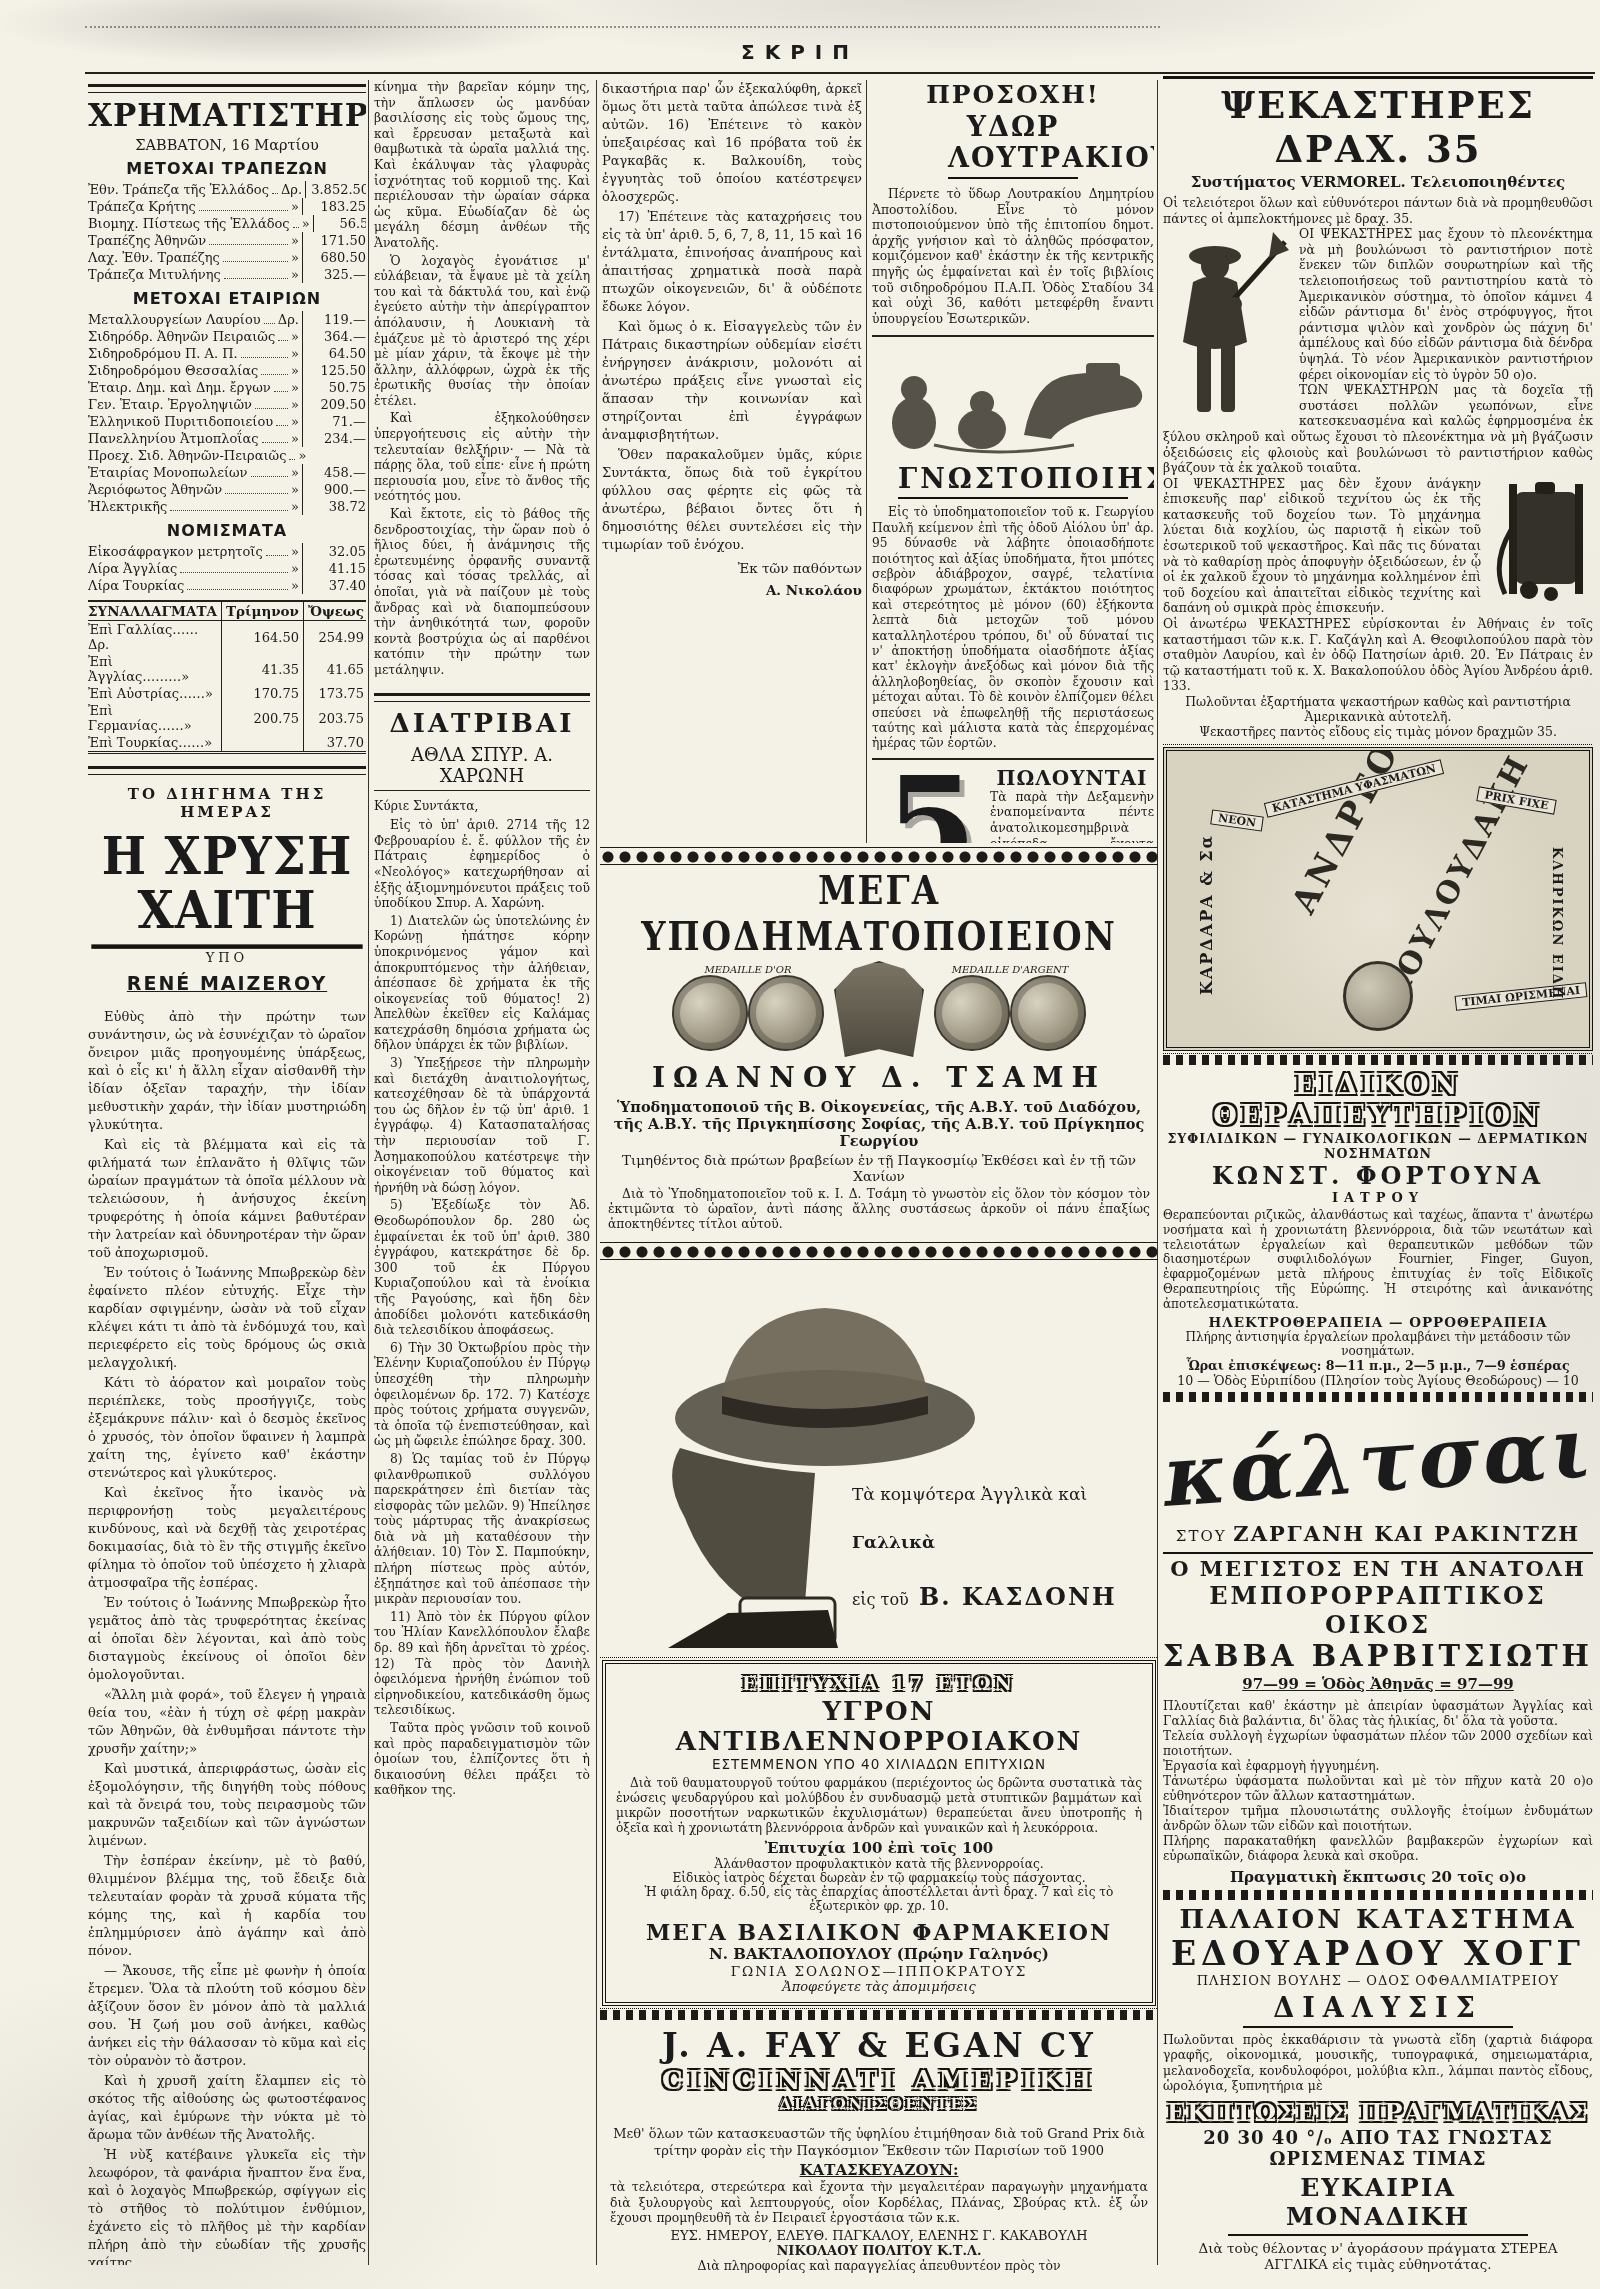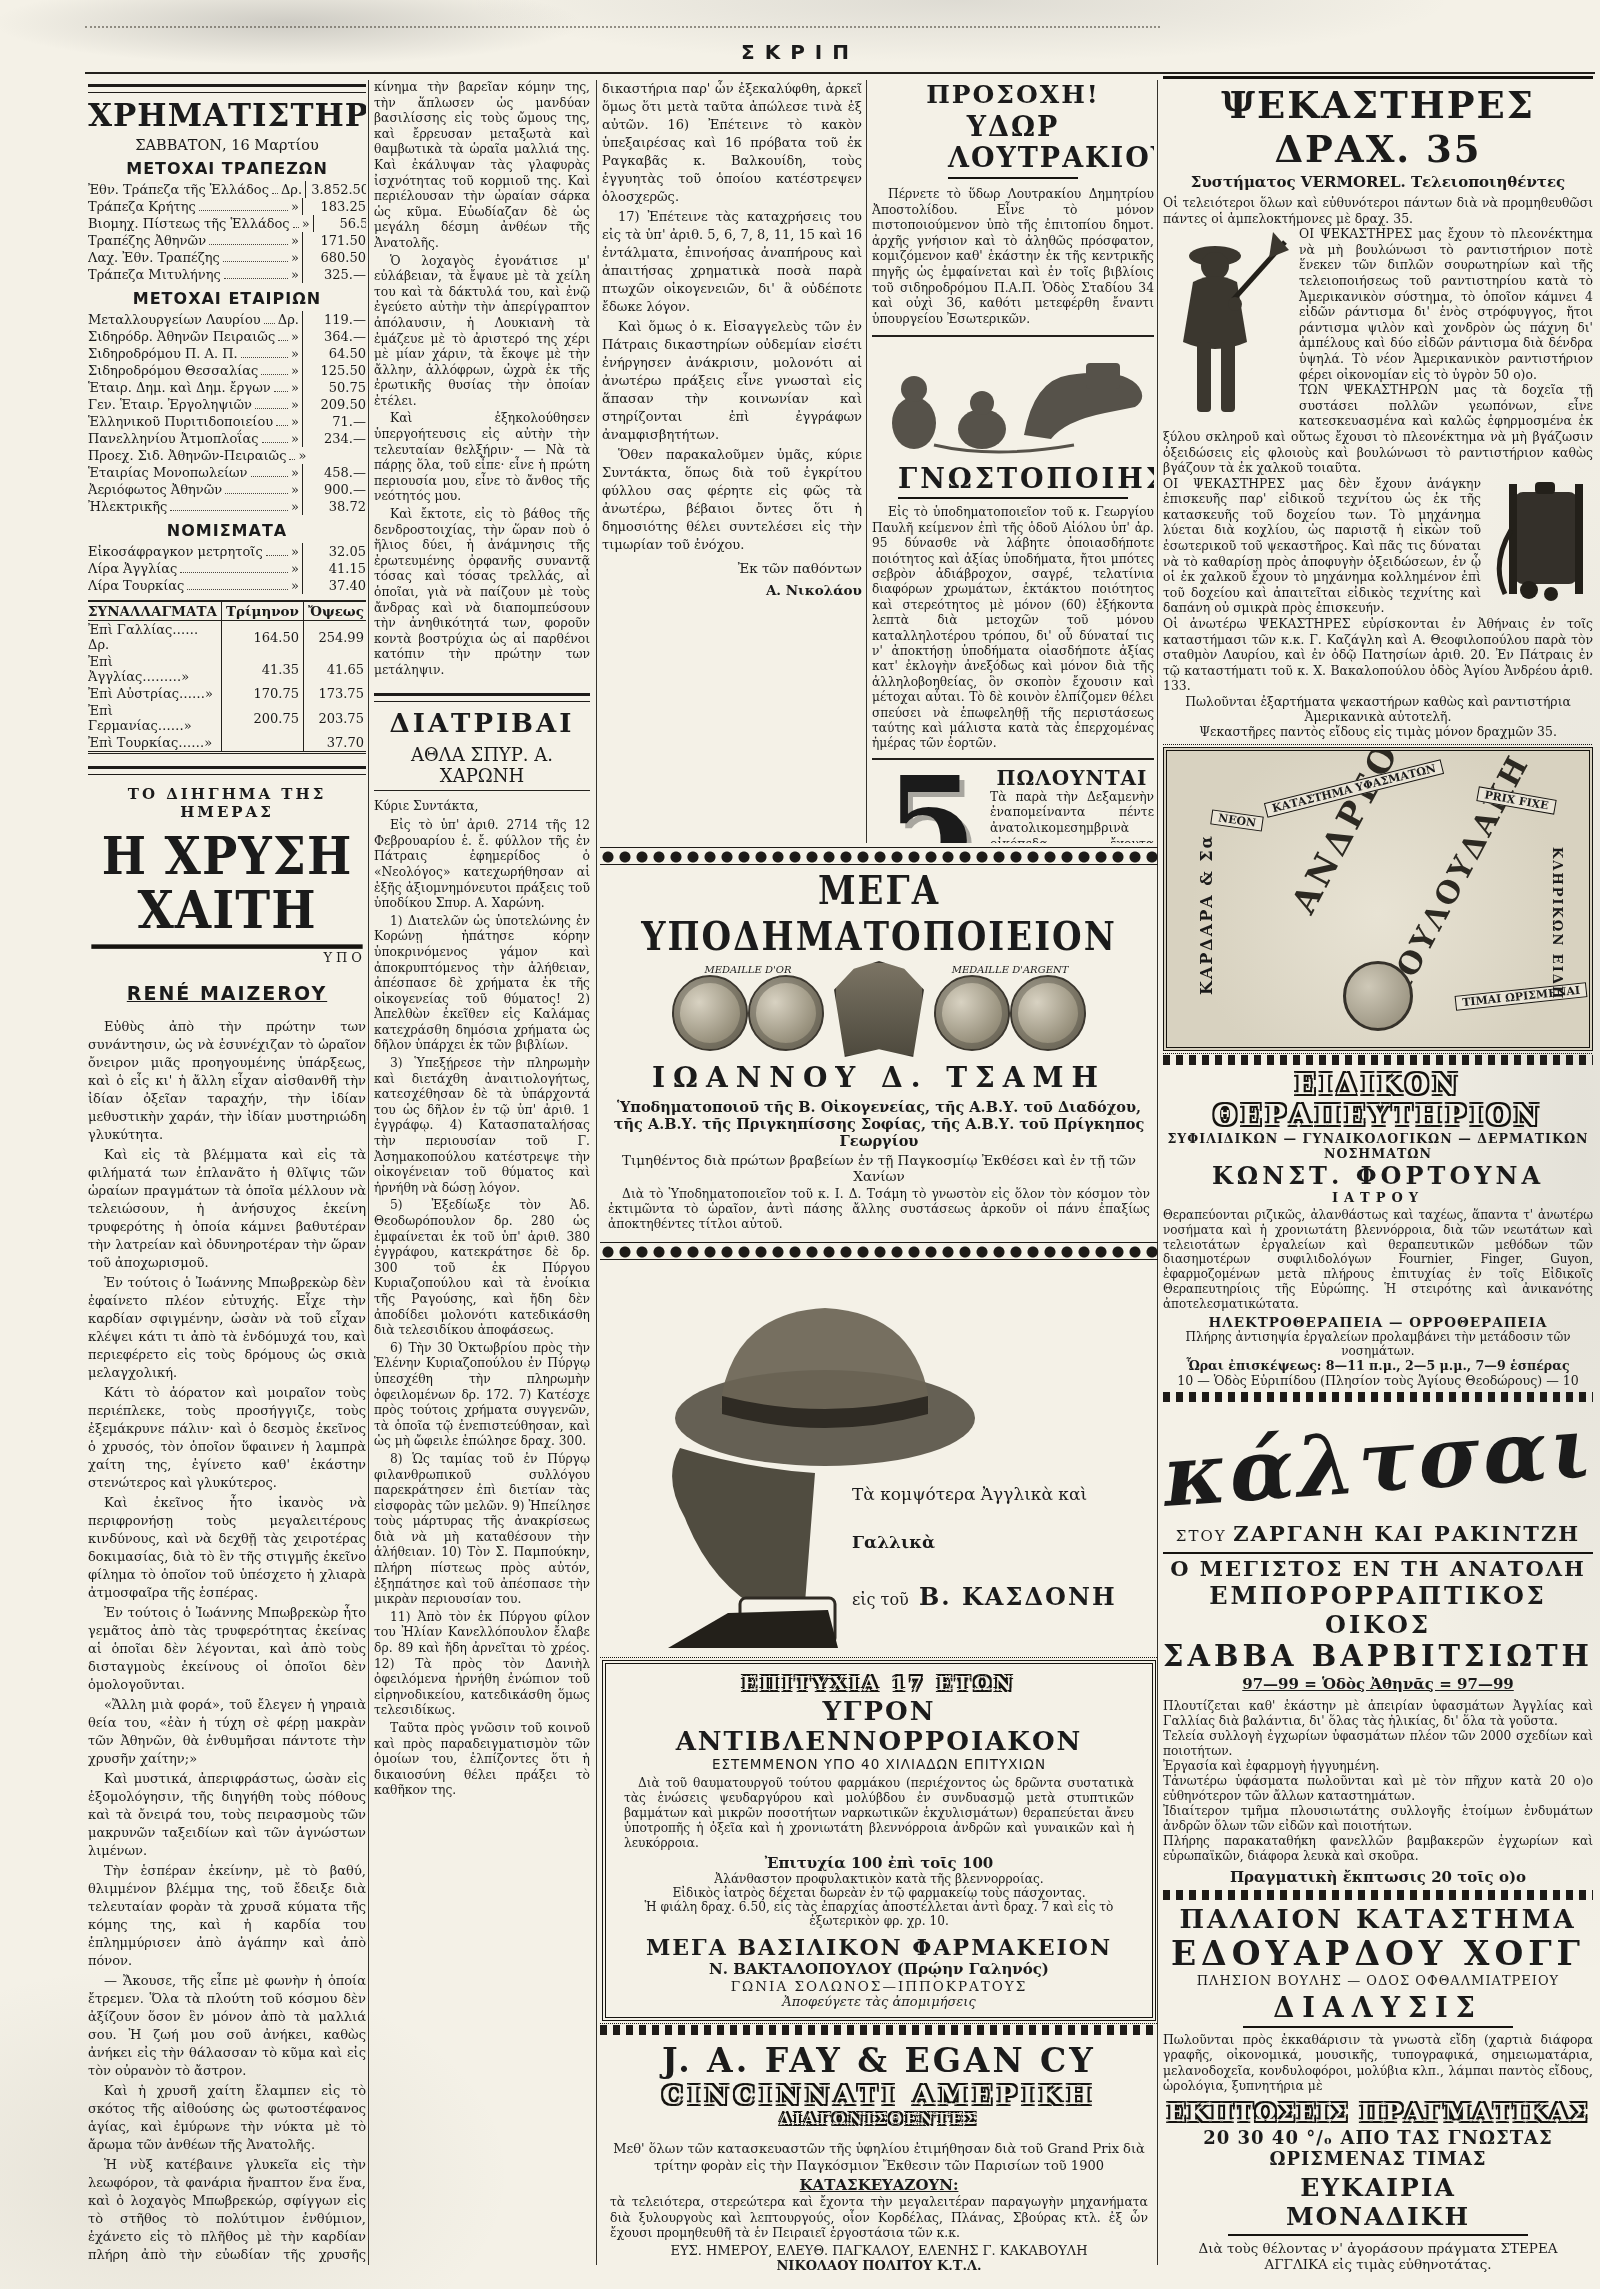--- a/index.html
+++ b/index.html
@@ -35,32 +35,32 @@
       border-top:2px solid #23211d;border-bottom:3px double #23211d;}
   .fx td,.fx th{border-left:1px solid #23211d;padding:1px 4px;}
   .fx td:first-child,.fx th:first-child{border-left:none;padding-left:0;}
   .fx th{font-size:13.5px;text-align:center;border-bottom:1px solid #23211d;}
   .fx .num{text-align:right;}
   
   .kicker{font-weight:bold;font-size:15px;letter-spacing:3px;text-align:center;margin:10px 0 8px;}
   .story-title{font-weight:bold;font-size:46px;letter-spacing:1px;text-align:center;
                line-height:1.05;transform:scale(1.02,1.12);transform-origin:top center;
                border-bottom:4px solid #15130f;padding-bottom:6px;margin:2px 6px 14px;}
-  .byline{font-size:13px;letter-spacing:4px;text-align:right;margin:10px 0 17px;}
+  .byline{font-size:13px;letter-spacing:4px;text-align:center;margin:10px 0 7px;}
   .author{font-family:"DejaVu Sans","Liberation Sans",sans-serif;font-weight:bold;font-size:19px;
           letter-spacing:2px;text-align:center;text-decoration:underline;margin-bottom:14px;}
   
   .scallop{height:16px;border-top:1px solid #1d1b18;border-bottom:1px solid #1d1b18;margin:4px 0;
     background:radial-gradient(circle at 8px 9px,#1d1b18 5px,transparent 6px);
     background-size:17px 16px;background-repeat:repeat-x;}
   .dotband{height:10px;margin:4px 0;
     background:repeating-linear-gradient(90deg,#1d1b18 0 7px,transparent 7px 13px);}
   
   .adtitle{font-weight:bold;text-align:center;}
-  .frame{border:4px double #15130f;outline:1px dotted #15130f;outline-offset:2px;padding:8px 18px;}
+  .frame{border:4px double #15130f;outline:1px dotted #15130f;outline-offset:2px;padding:8px 10px;}
   .medal{width:72px;height:72px;border-radius:50%;border:2px solid #3c3830;display:inline-block;
          background:radial-gradient(circle at 35% 35%,#d8d2c2,#9a937f 60%,#6e685a);
          box-shadow:inset 0 0 0 6px rgba(60,56,48,.35);}
   .crest{width:86px;height:92px;display:inline-block;
          background:linear-gradient(#7b7464,#4e4a3e);border:2px solid #3c3830;
          clip-path:polygon(50% 0,78% 8%,100% 30%,88% 100%,50% 92%,12% 100%,0 30%,22% 8%);}
   .sig{text-align:right;font-size:13.5px;margin-top:6px;}
   .script{font-style:italic;font-weight:bold;font-size:84px;letter-spacing:3px;
           transform:rotate(-4deg);display:inline-block;}
   .outline-txt{color:#f4f1e7;text-shadow:-2px -2px 0 #15130f,2px -2px 0 #15130f,-2px 2px 0 #15130f,2px 2px 0 #15130f,0 0 2px #15130f;}

